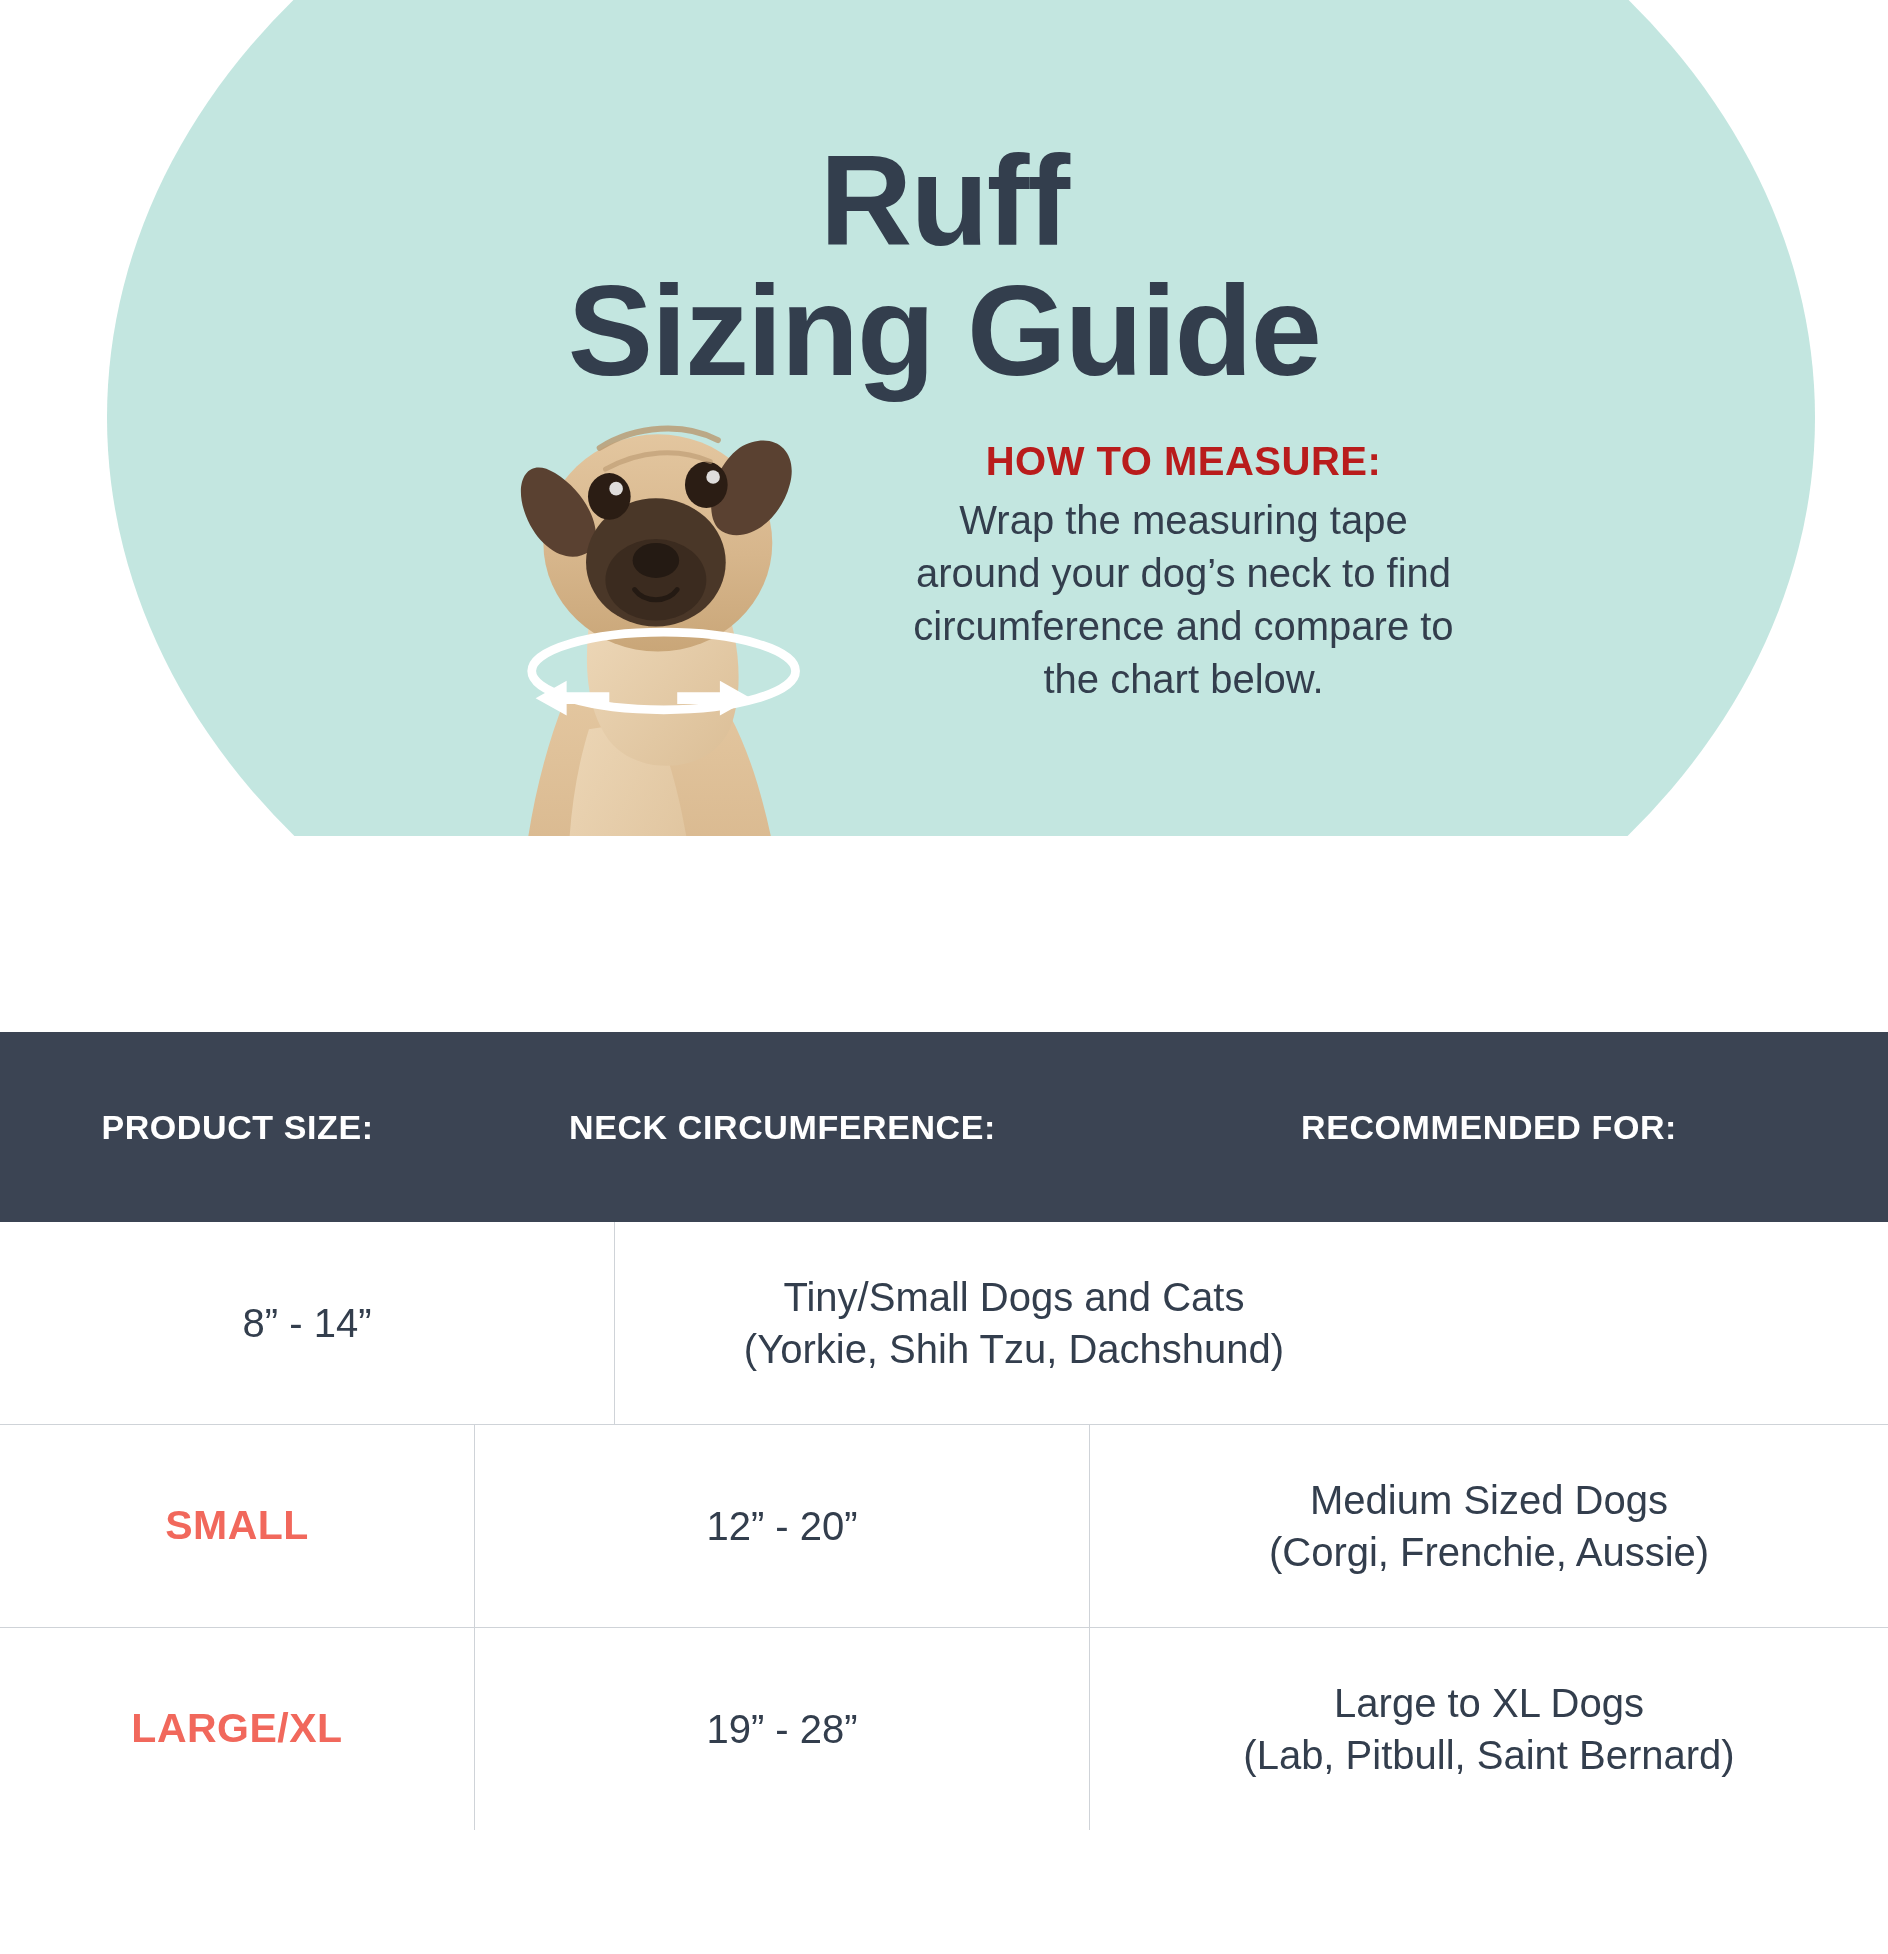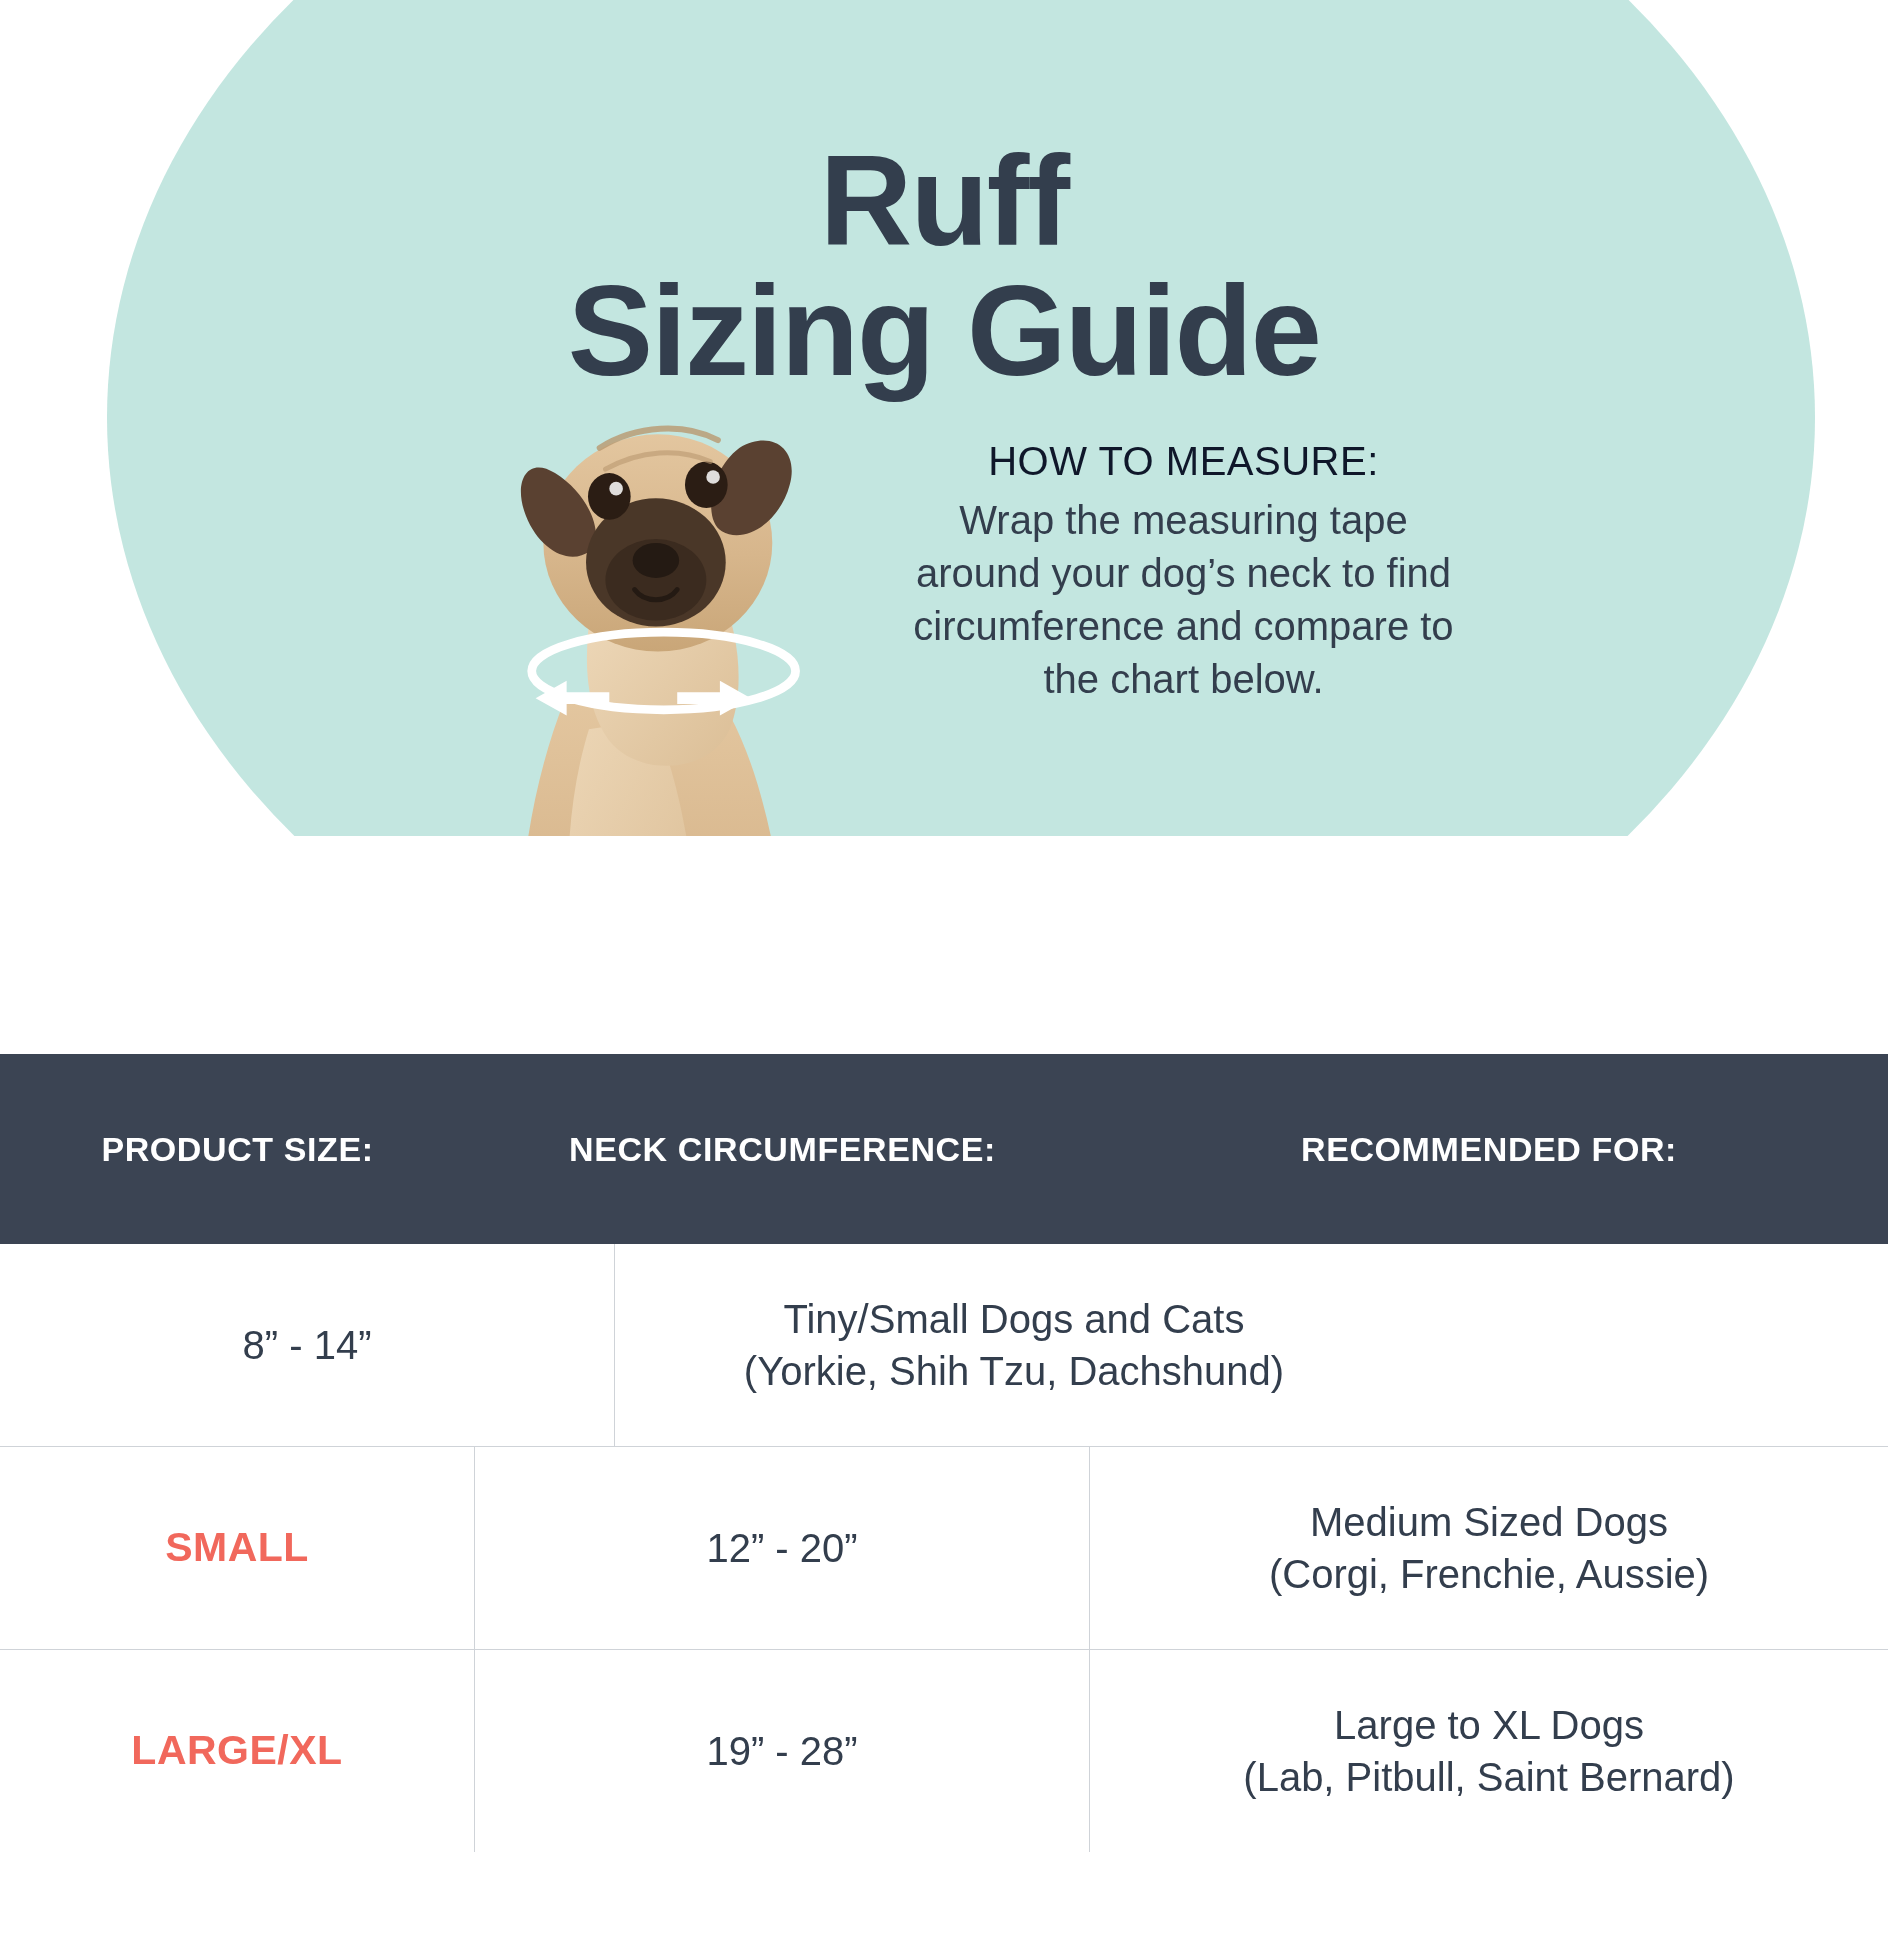--- a/index.html
+++ b/index.html
@@ -60,37 +60,37 @@
 
   
   .measure-block {
     position: absolute;
     left: 912px;
     top: 439px;
     width: 543px;
     text-align: center;
   }
   .measure-head {
-    color: #0f172a;
-    font-weight: normal;
+    color: #b91c1c;
+    font-weight: bold;
     font-size: 40px;
     letter-spacing: 0.5px;
     margin-bottom: 9.7px;
   }
   .measure-body {
     color: #333e4d;
     font-size: 40px;
     line-height: 1.33;
   }
 
   
   .table {
     position: absolute;
     left: 0;
-    top: 1054px;
+    top: 1032px;
     width: 1888px;
   }
   .thead {
     background: #3b4453;
     height: 190px;
     display: flex;
     align-items: center;
   }
   .th {
     color: #ffffff;

